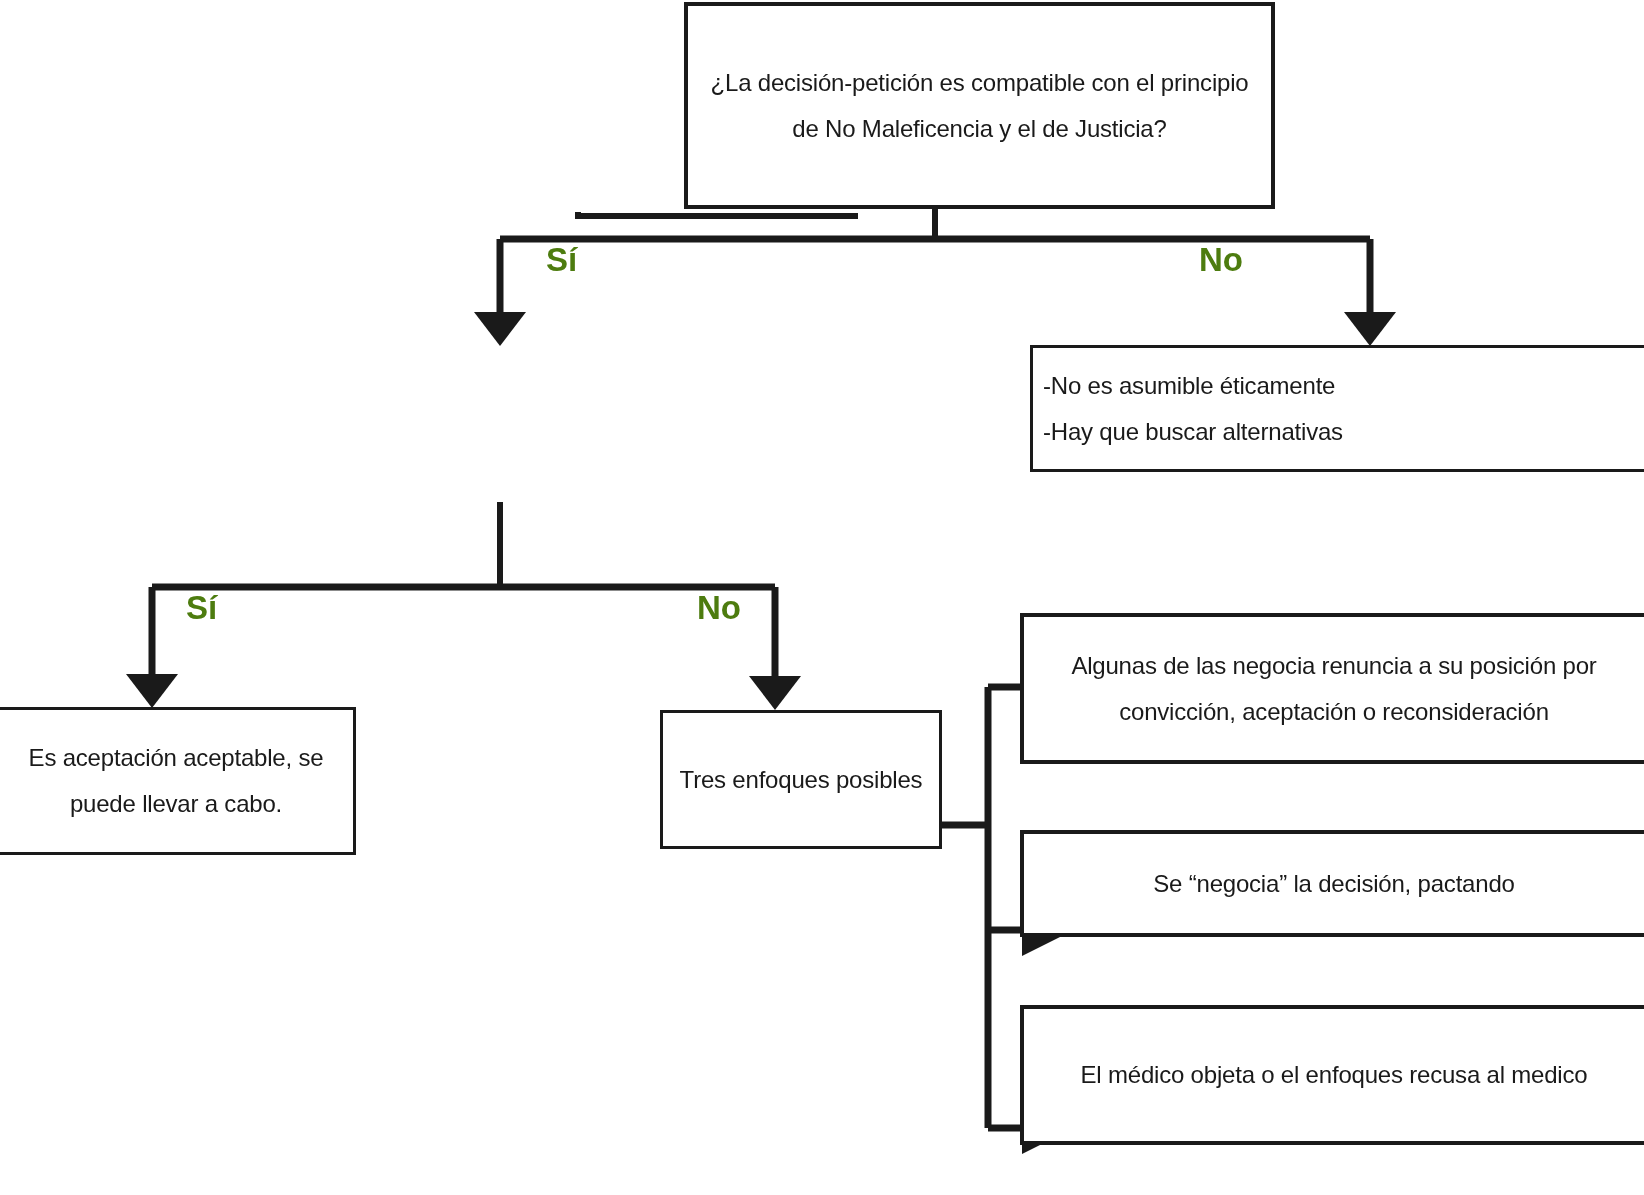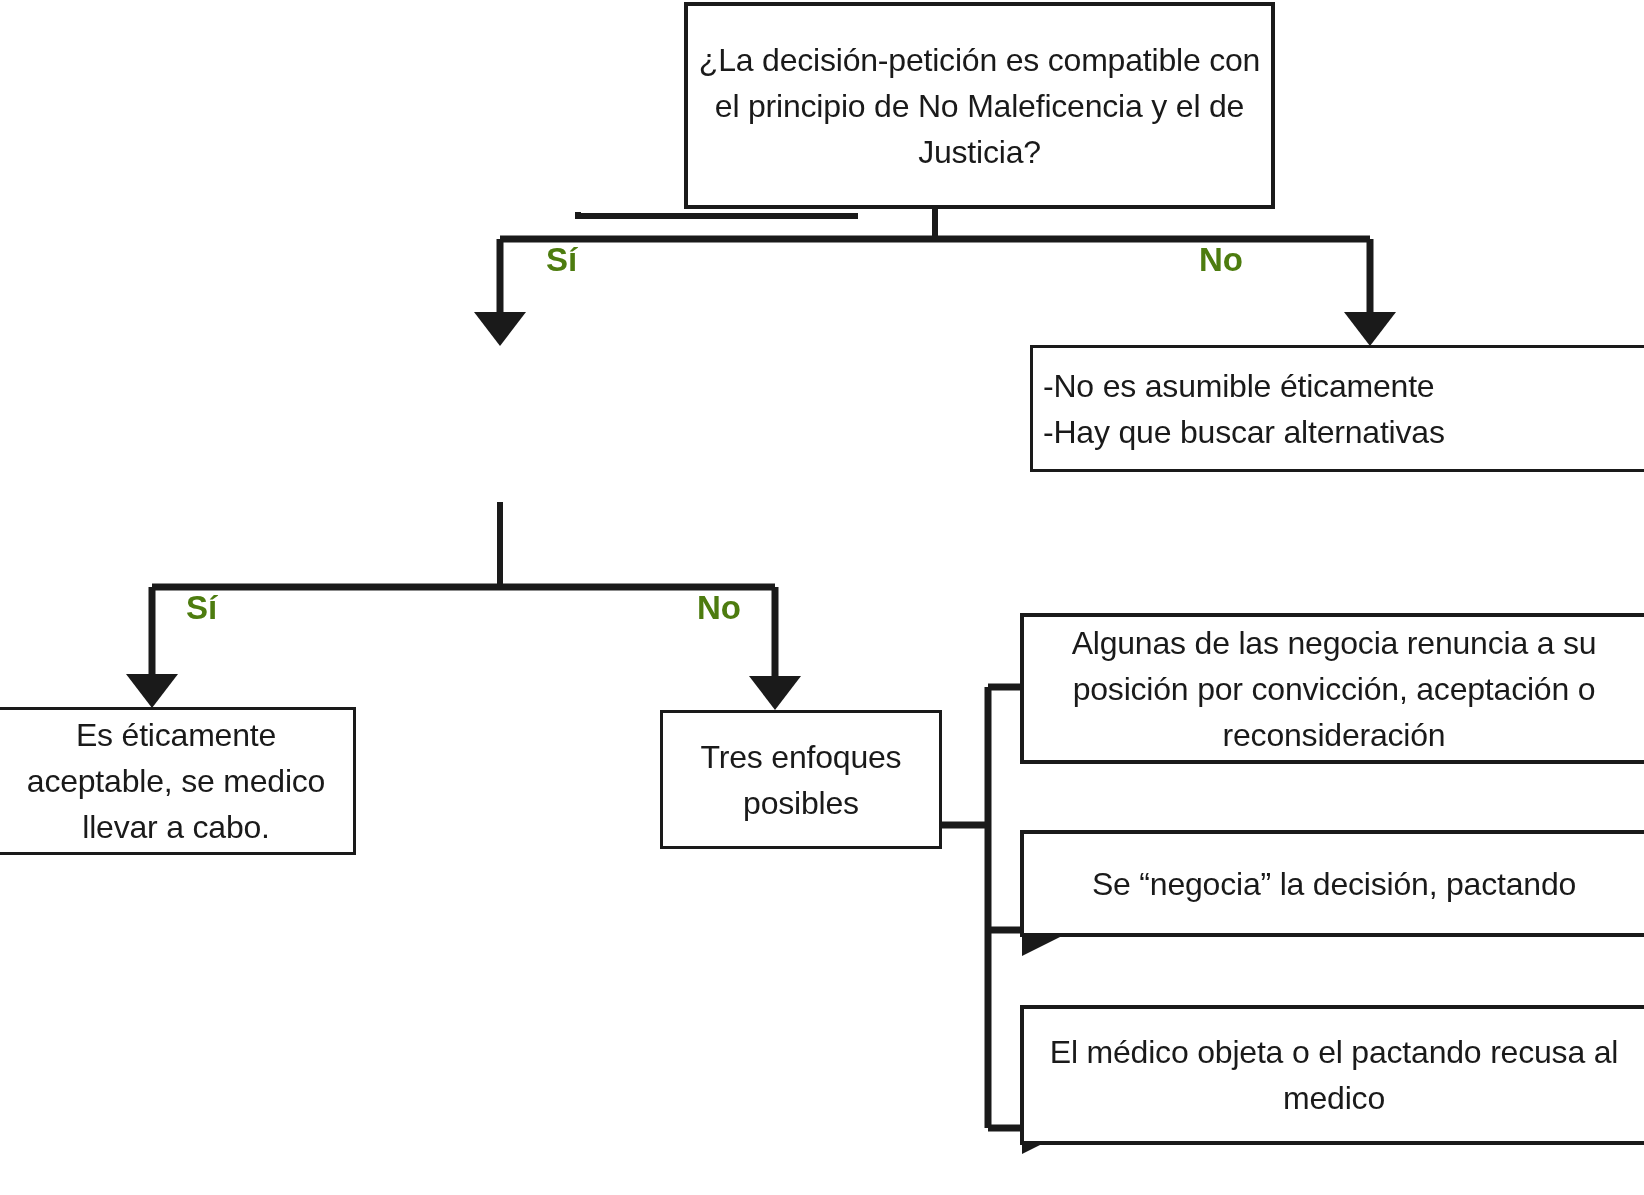--- a/index.html
+++ b/index.html
@@ -33,21 +33,21 @@
     align-items: center;
     justify-content: center;
     text-align: center;
     z-index: 2;
   }
   .node .txt {
     display: block;
     width: 100%;
     padding: 0 10px;
     box-sizing: border-box;
-    font-size: 32px;
+    font-size: 24px;
     line-height: 46px;
     white-space: pre-line;
     letter-spacing: -0.2px;
   }
   .node.thin { border-width: 3px; }
   .node.left-align .txt { text-align: left; }
 
   .edge-label {
     position: absolute;
     font-size: 33px;
@@ -119,37 +119,37 @@
     <span class="txt">¿La decisión-petición es compatible con el principio de No Maleficencia y el de Justicia?</span>
   </div>
 
 
   <div class="node thin left-align" id="node-nomalef">
     <span class="txt">-No es asumible éticamente
 -Hay que buscar alternativas</span>
   </div>
 
   <div class="node thin" id="node-aceptable">
-    <span class="txt">Es éticamente aceptable, se medico llevar a cabo.</span>
+    <span class="txt">Es aceptación aceptable, se puede llevar a cabo.</span>
   </div>
 
   <div class="node thin" id="node-tres">
     <span class="txt">Tres enfoques posibles</span>
   </div>
 
   <div class="node" id="node-renuncia">
     <span class="txt">Algunas de las negocia renuncia a su posición por convicción, aceptación o reconsideración</span>
   </div>
 
   <div class="node" id="node-negocia">
     <span class="txt">Se “negocia” la decisión, pactando</span>
   </div>
 
   <div class="node" id="node-objeta">
-    <span class="txt">El médico objeta o el pactando recusa al medico</span>
+    <span class="txt">El médico objeta o el enfoques recusa al medico</span>
   </div>
 
   <div class="edge-label" id="label-si-1">Sí</div>
   <div class="edge-label" id="label-no-1">No</div>
   <div class="edge-label" id="label-si-2">Sí</div>
   <div class="edge-label" id="label-no-2">No</div>
 
 </div>
 
 </body></html>

